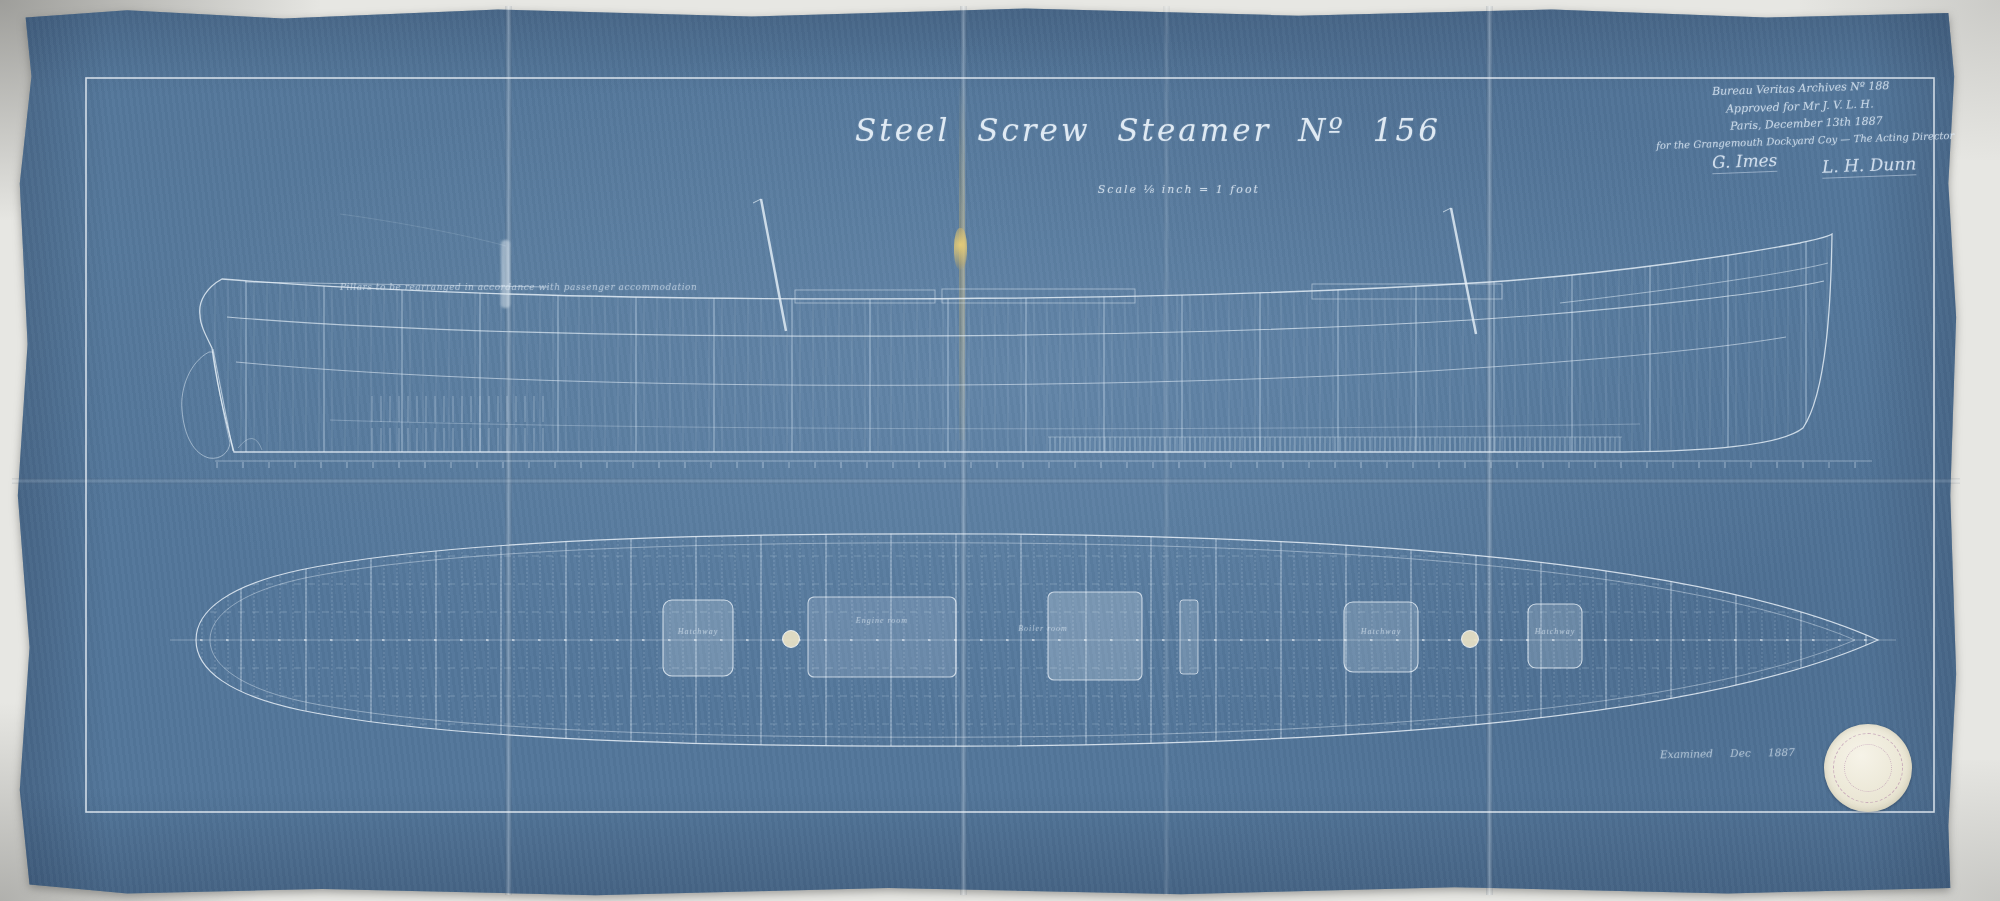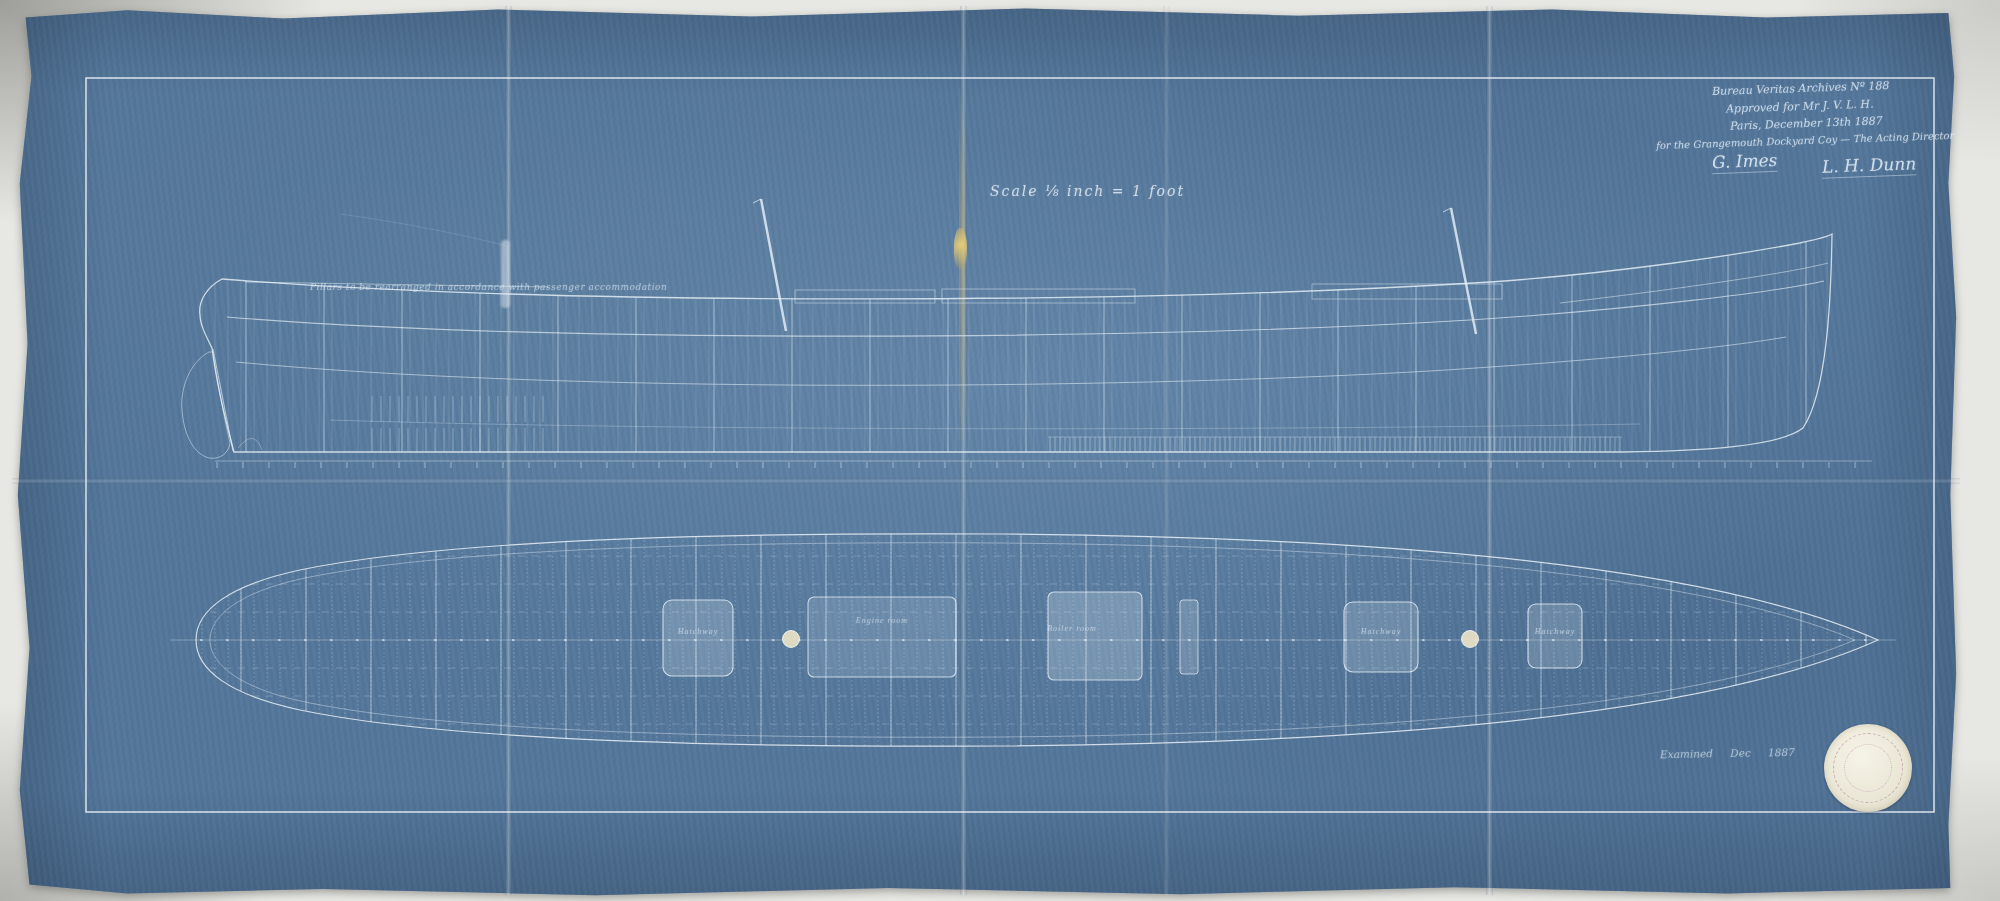--- a/index.html
+++ b/index.html
@@ -39,21 +39,21 @@
   .repair-stub{position:absolute;left:501px;top:240px;width:9px;height:68px;border-radius:4px;
     background:rgba(238,243,248,.45);filter:blur(1px);}
 
   svg{position:absolute;left:0;top:0;}
 
   
   .t{position:absolute;font-style:italic;color:rgba(233,242,251,.85);white-space:nowrap;
      text-shadow:0 0 2px rgba(240,248,255,.25);}
   .title{font-size:31px;letter-spacing:3px;word-spacing:14px;width:490px;text-align:center;
      color:rgba(238,246,253,.88);}
-  .scale{font-size:14px;letter-spacing:2px;width:270px;text-align:left;color:rgba(232,241,250,.78);}
+  .scale{font-size:11px;letter-spacing:2px;width:270px;text-align:right;color:rgba(232,241,250,.78);}
   .hullnote{font-size:9px;letter-spacing:.5px;color:rgba(228,239,249,.55);}
   .appr{font-size:11px;color:rgba(227,238,250,.78);transform:rotate(-2deg);}
   .appr.small{font-size:10px;}
   .sig{font-size:17px;color:rgba(230,240,251,.82);transform:rotate(-2deg);
        border-bottom:1px solid rgba(228,238,250,.45);padding-bottom:1px;}
   .planlab{font-size:8px;letter-spacing:1px;color:rgba(236,245,253,.5);text-align:center;font-family:Liberation Serif, serif;}
   .datenote{font-size:10.5px;word-spacing:14px;color:rgba(230,240,250,.55);transform:rotate(-1deg);}
 
   
   #seal{position:absolute;left:1824px;top:724px;width:88px;height:88px;border-radius:50%;
@@ -182,32 +182,33 @@
       <rect x="1528" y="604" width="54" height="64" rx="8" fill="rgba(235,244,252,.18)" stroke="rgba(242,248,254,.75)" stroke-width="1.1"></rect>
 
       <circle cx="791" cy="639" r="8.5" fill="rgba(233,226,198,.92)" stroke="rgba(250,252,255,.8)" stroke-width="1"></circle>
       <circle cx="1470" cy="639" r="8.5" fill="rgba(233,226,198,.92)" stroke="rgba(250,252,255,.8)" stroke-width="1"></circle>
     </g>
   </svg>
 
   <div class="repair-stub"></div>
   <div class="repair-blob"></div>
 
+  <div class="t title" style="left:855px;top:112px">Steel Screw Steamer Nº 156</div>
   <div class="t scale" style="left:990px;top:183px">Scale ⅛ inch = 1 foot</div>
-  <div class="t hullnote" style="left:310px;top:282px">Pillars to be rearranged in accordance with passenger accommodation</div>
+  <div class="t hullnote" style="left:340px;top:282px">Pillars to be rearranged in accordance with passenger accommodation</div>
 
   <div class="t appr" style="left:1712px;top:82px">Bureau Veritas Archives Nº 188</div>
   <div class="t appr" style="left:1726px;top:100px">Approved for Mr J. V. L. H.</div>
   <div class="t appr" style="left:1730px;top:117px">Paris, December 13th 1887</div>
   <div class="t appr small" style="left:1656px;top:135px">for the Grangemouth Dockyard Coy — The Acting Director</div>
   <div class="t sig" style="left:1712px;top:151px">G. Imes</div>
   <div class="t sig" style="left:1822px;top:155px">L. H. Dunn</div>
 
   <div class="t planlab" style="left:653px;top:627px;width:90px">Hatchway</div>
   <div class="t planlab" style="left:832px;top:616px;width:100px">Engine room</div>
-  <div class="t planlab" style="left:1022px;top:624px;width:100px">Boiler room</div>
+  <div class="t planlab" style="left:993px;top:624px;width:100px">Boiler room</div>
   <div class="t planlab" style="left:1336px;top:627px;width:90px">Hatchway</div>
   <div class="t planlab" style="left:1510px;top:627px;width:90px">Hatchway</div>
 
   <div class="t datenote" style="left:1660px;top:747px">Examined Dec 1887</div>
 
   <div id="seal"></div>
 </div>
 
 </body></html>

